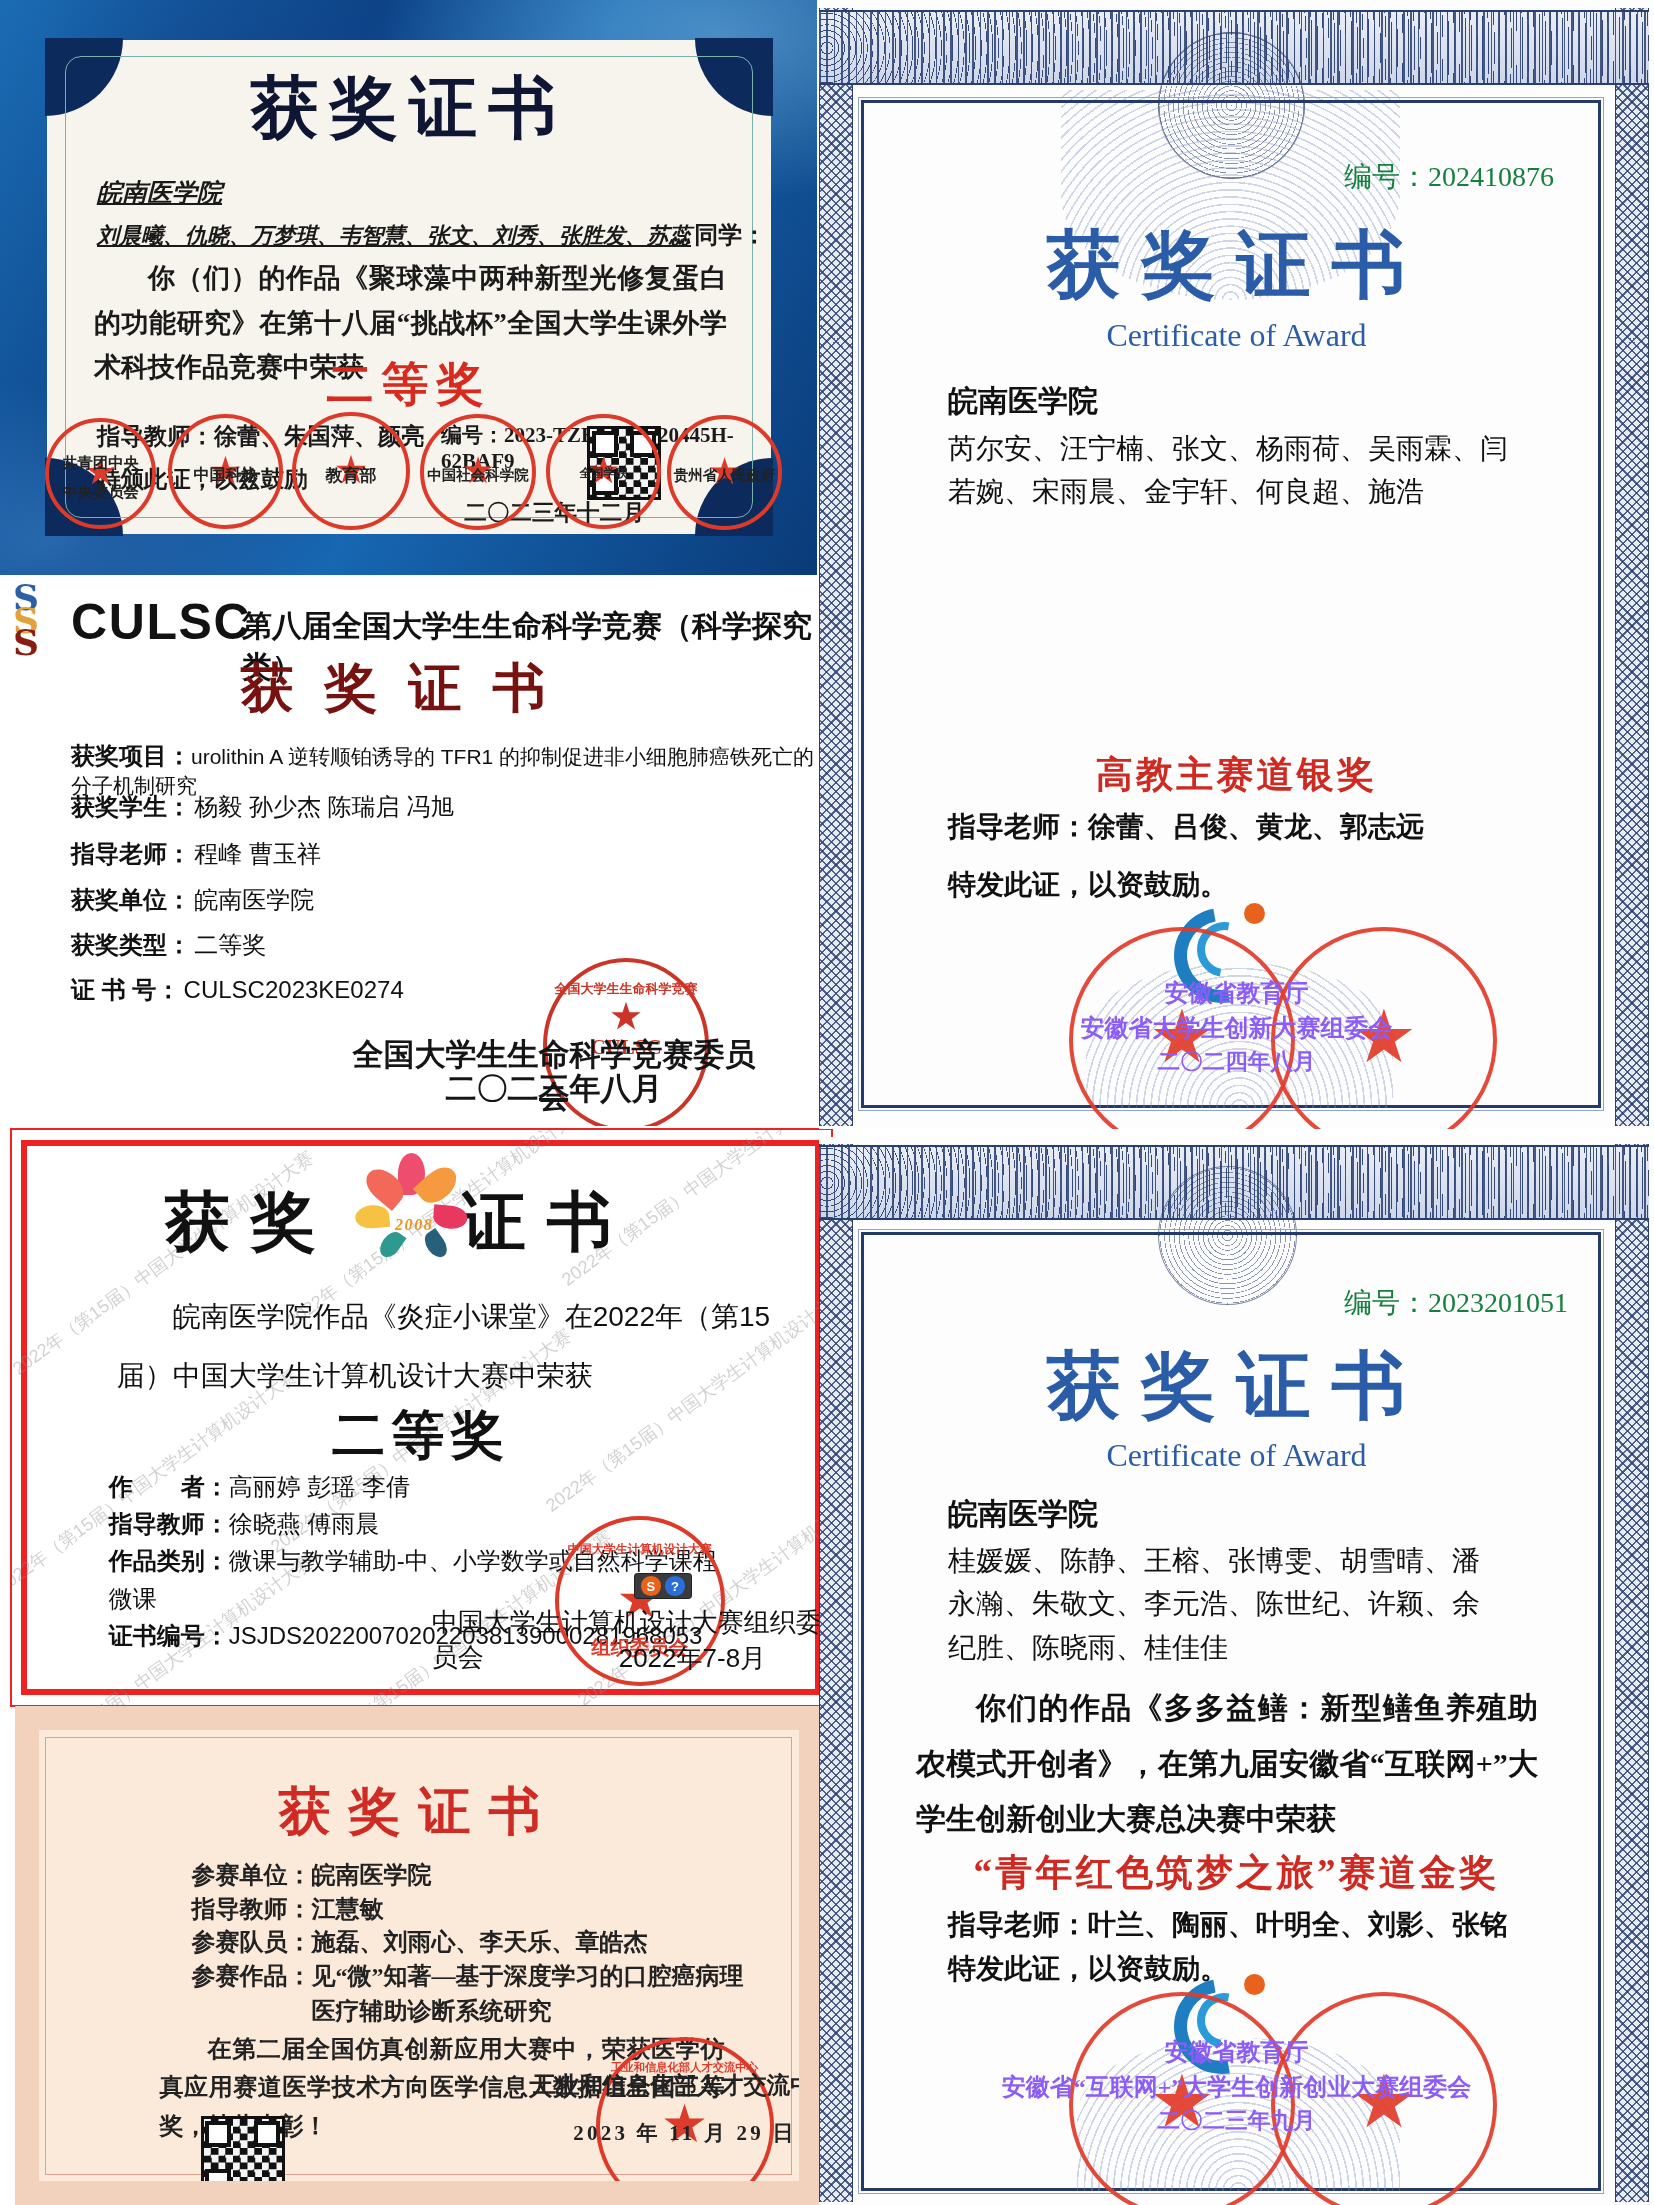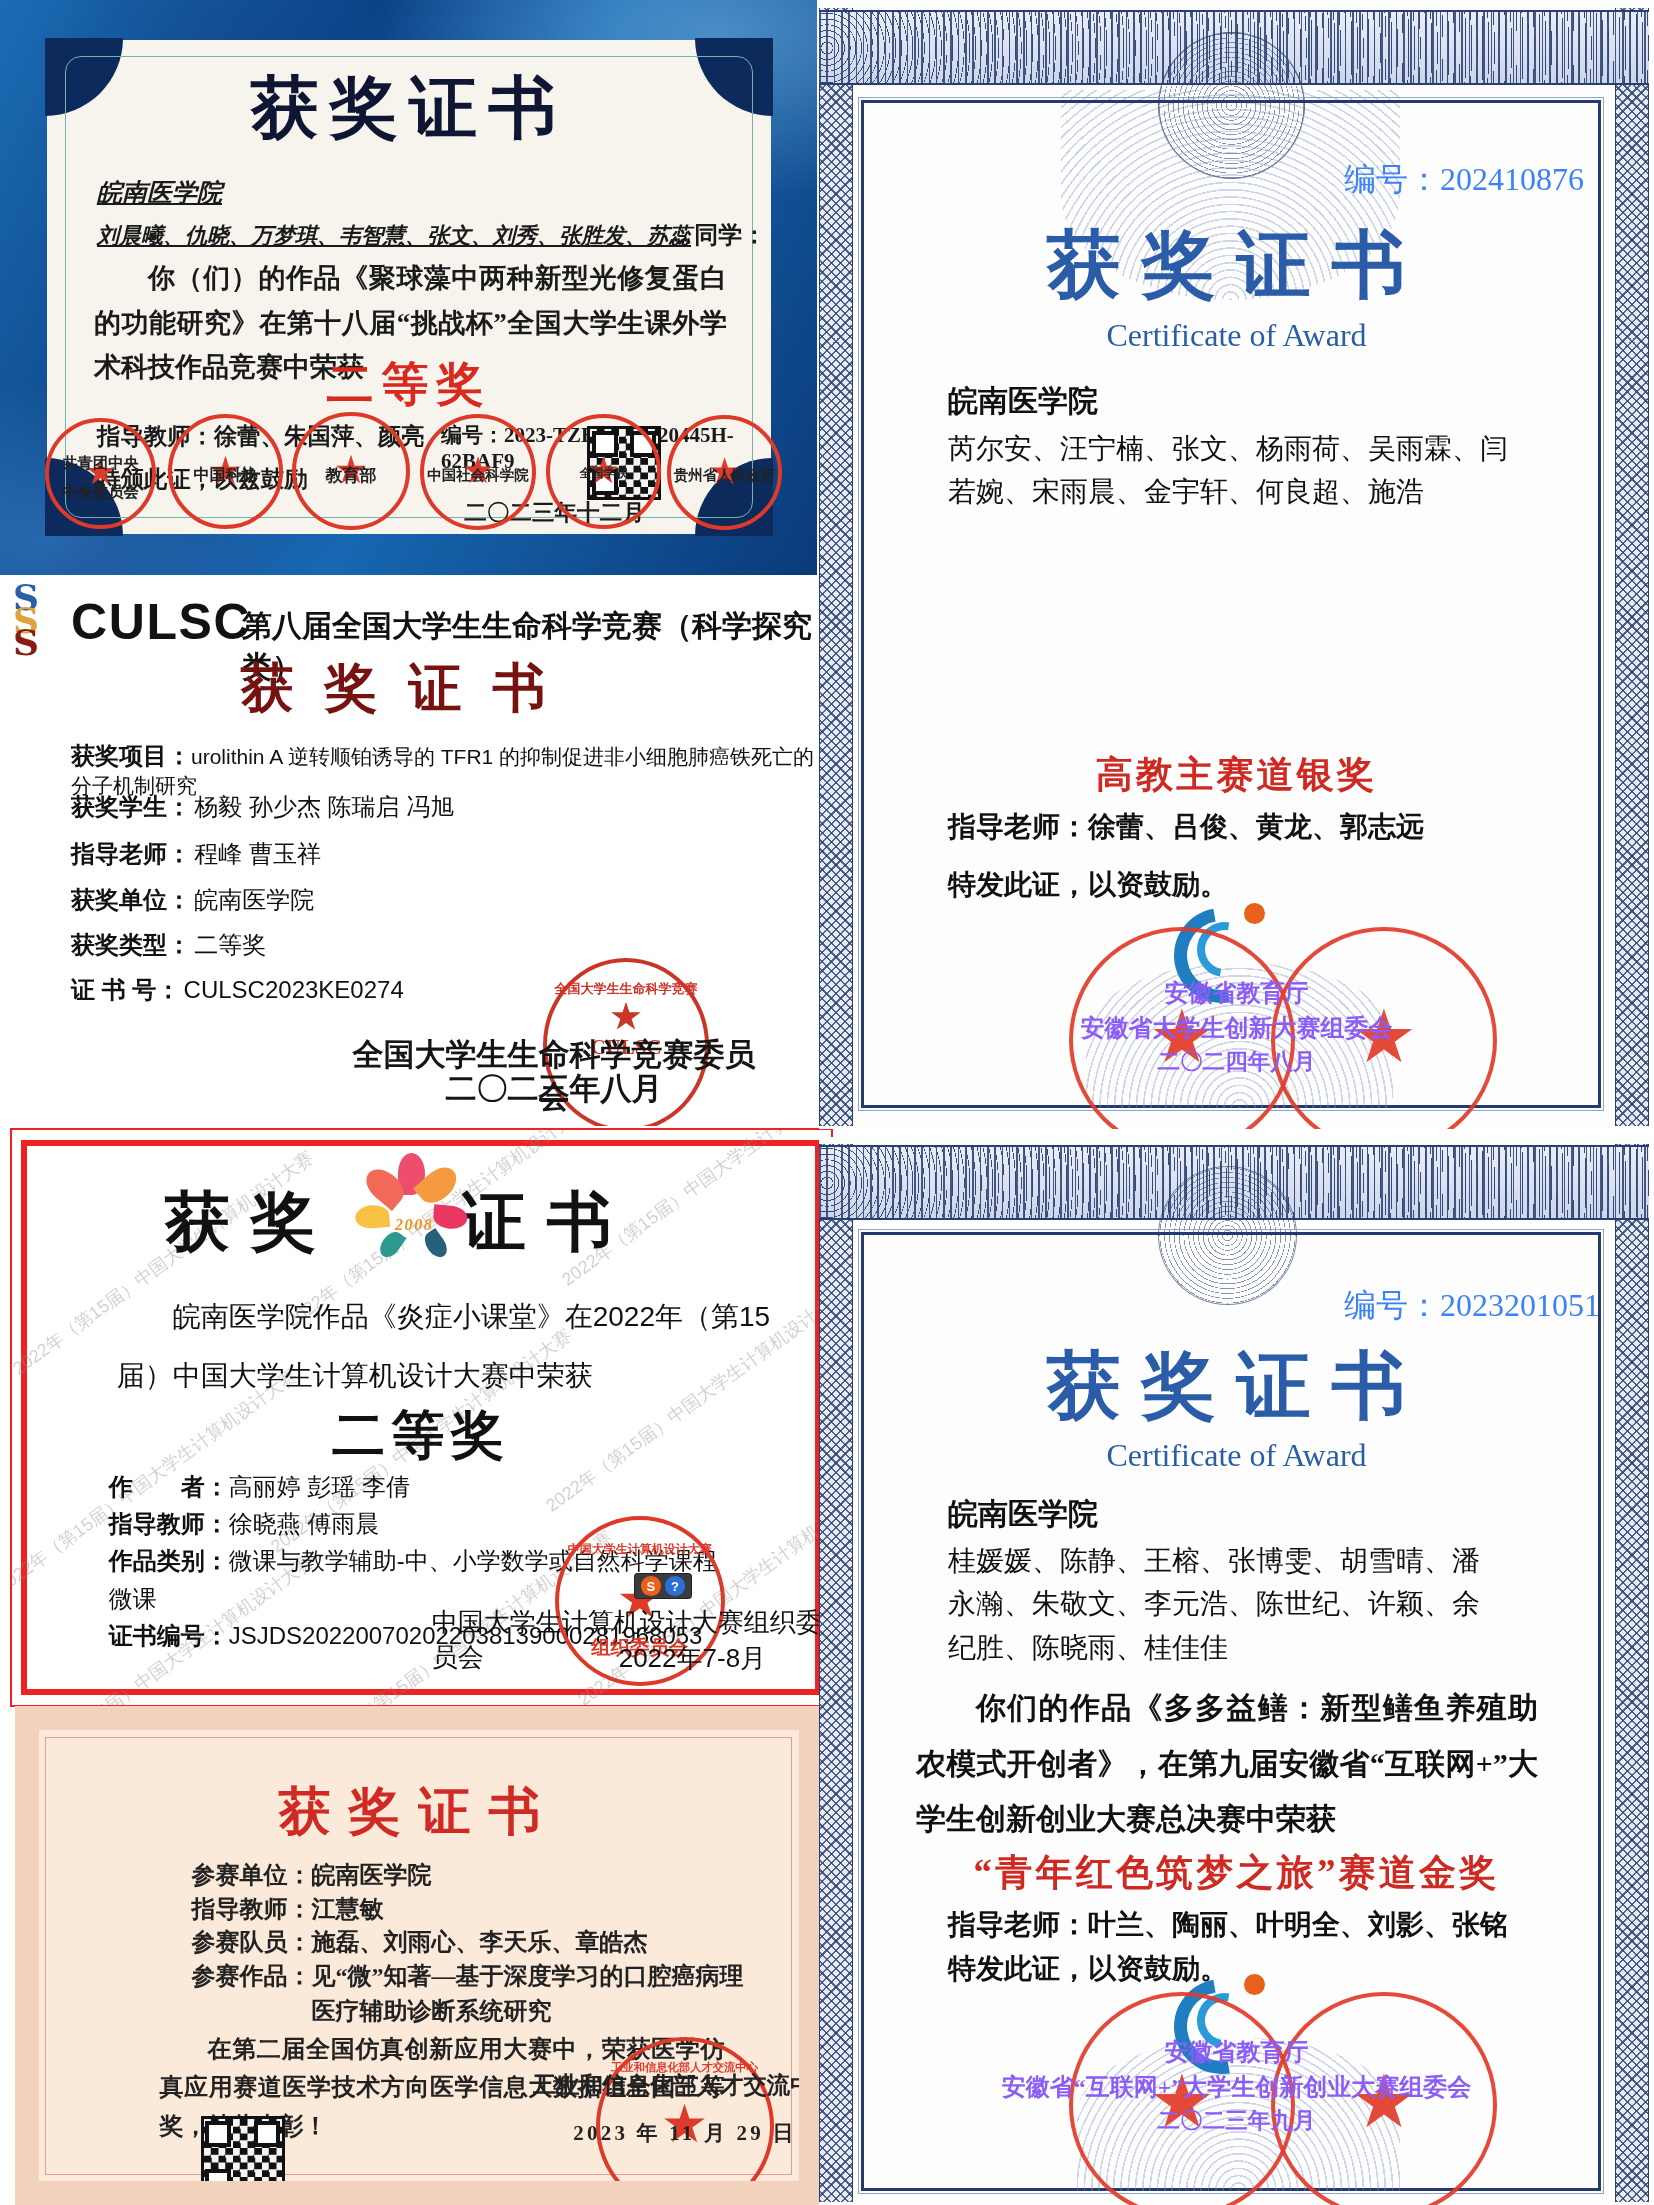--- a/index.html
+++ b/index.html
@@ -86,21 +86,21 @@
         repeating-linear-gradient(45deg, rgba(42,63,110,.8) 0 1.6px, rgba(0,0,0,0) 1.6px 6.5px),
         repeating-linear-gradient(-45deg, rgba(42,63,110,.8) 0 1.6px, rgba(0,0,0,0) 1.6px 6.5px),
         #e7ebf4;
       border-left:1.6px solid #2a3f6e;border-right:1.6px solid #2a3f6e;}
   .frame{position:absolute;border:3.2px solid #243a6b;outline:1.6px solid #8fa3cd;outline-offset:2.4px;}
   .rosette{position:absolute;border-radius:50%;
       background:repeating-radial-gradient(circle, rgba(42,63,110,.55) 0 0.8px, rgba(0,0,0,0) 0.8px 4.8px);
       border:1.6px solid rgba(42,63,110,.6);}
   .fan{position:absolute;border-radius:50% 50% 0 0;
       background:repeating-radial-gradient(circle at 50% 100%, rgba(120,140,190,.35) 0 1.6px, rgba(0,0,0,0) 1.6px 7.3px);}
-  .rc-serial{font-size:32px;color:#3b82f6;font-family:"Liberation Serif",serif;}
+  .rc-serial{font-size:28px;color:#15803d;font-family:"Liberation Serif",serif;}
   .rc-title{font-size:74px;font-weight:bold;color:#2b5ca8;letter-spacing:21px;font-family:"Liberation Serif",serif;}
   .rc-sub{font-size:32px;color:#2b5ca8;font-family:"Liberation Serif",serif;}
   .rc-school{font-size:30px;font-weight:bold;color:#111;}
   .rc-students{font-size:28px;color:#111;line-height:1.55;}
   .rc-body{font-size:30px;font-weight:bold;color:#111;line-height:1.85;text-indent:2em;text-align:justify;}
   .rc-award{font-size:37px;font-weight:bold;color:#cf2a22;letter-spacing:3.2px;}
   .rc-adv{font-size:28px;font-weight:bold;color:#111;}
   .rc-issue{font-size:28px;font-weight:bold;color:#111;}
   .rc-seal{border:4.8px solid #e23b2a;border-radius:50%;position:absolute;opacity:.92;}
   .rc-overlay{position:absolute;text-align:center;color:#8b5cf6;font-weight:bold;line-height:1.45;}

